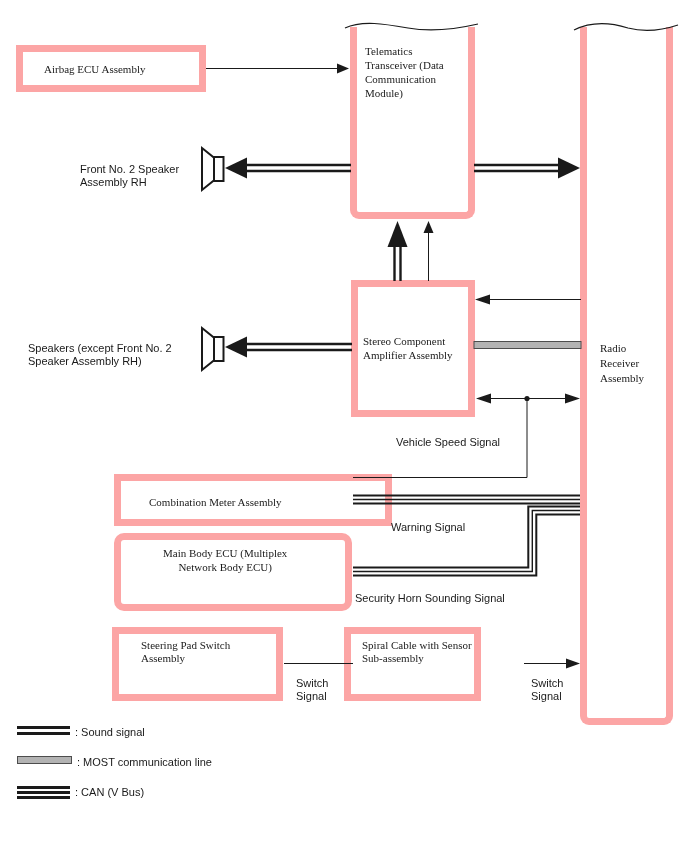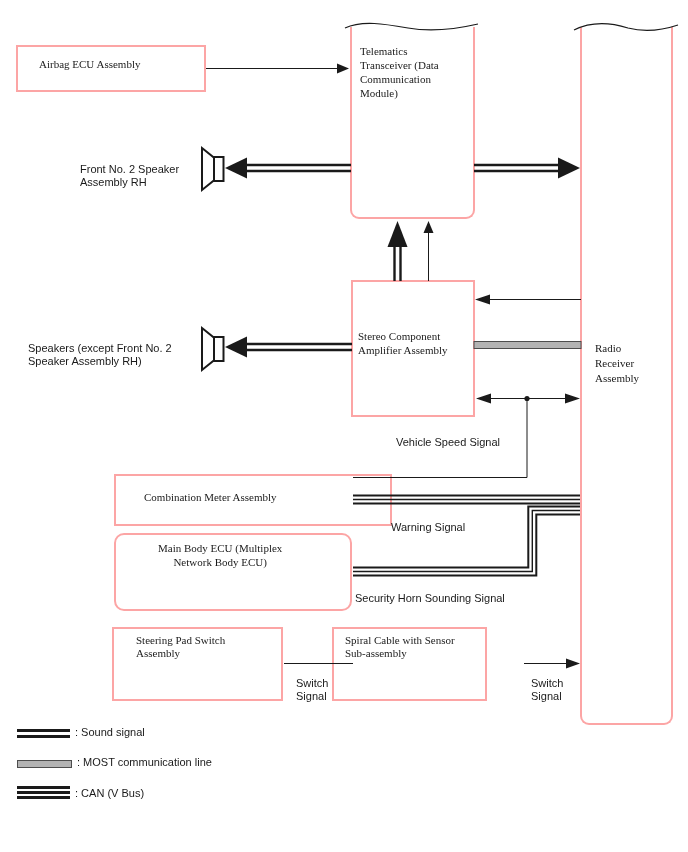--- a/index.html
+++ b/index.html
@@ -2,32 +2,32 @@
 <html><head>
 <meta charset="utf-8">
 <style>
   html,body{margin:0;padding:0;background:#fff;}
   .canvas{
     position:relative;width:688px;height:852px;background:#ffffff;
     font-family:"Liberation Sans", sans-serif;font-size:11px;color:#1a1a1a;
     overflow:hidden;
   }
   .box{
-    position:absolute;box-sizing:border-box;border:2px solid #fca5a5;background:#ffffff;
+    position:absolute;box-sizing:border-box;border:7px solid #fca5a5;background:#ffffff;
   }
   .box.torn{border-top:none;border-radius:0 0 9px 9px;}
   .box.round{border-radius:10px;text-align:center;}
   .bl{
     position:absolute;white-space:pre-line;line-height:13px;color:#1a1a1a;font-family:Liberation Serif, serif;
   }
   .lbl{
     position:absolute;white-space:pre-line;line-height:13px;color:#1a1a1a;margin-top:12px;
   }
   .svglayer{position:absolute;left:0;top:0;pointer-events:none;}
-  .legend-row{position:absolute;left:17px;display:flex;align-items:flex-end;}
+  .legend-row{position:absolute;left:17px;display:flex;align-items:flex-start;}
   .legend-sample{width:53px;flex:0 0 53px;}
   .legend-sample.sound{height:9px;background:linear-gradient(to bottom,#1a1a1a 0 3px,#ffffff 3px 6px,#1a1a1a 6px 9px);}
   .legend-sample.most{height:6px;background:#b3b3b3;border:1px solid #4d4d4d;}
   .legend-sample.can{height:13px;background:linear-gradient(to bottom,#1a1a1a 0 3px,#ffffff 3px 5px,#1a1a1a 5px 8px,#ffffff 8px 10px,#1a1a1a 10px 13px);}
   .legend-label{margin-left:5px;}
 </style>
 </head>
 <body>
 
 <div class="canvas">
@@ -61,21 +61,21 @@
   <div class="box round" style="left:114px;top:533px;width:238px;height:78px">
     <div class="bl" style="left:42px;top:6px;line-height:14px">Main Body ECU (Multiplex
 Network Body ECU)</div>
   </div>
 
   <div class="box" style="left:112px;top:627px;width:171px;height:74px">
     <div class="bl" style="left:22px;top:5px">Steering Pad Switch
 Assembly</div>
   </div>
 
-  <div class="box" style="left:332px;top:627px;width:155px;height:74px">
+  <div class="box" style="left:344px;top:627px;width:137px;height:74px">
     <div class="bl" style="left:11px;top:5px">Spiral Cable with Sensor
 Sub-assembly</div>
   </div>
 
   <div class="lbl" style="left:80px;top:151px">Front No. 2 Speaker
 Assembly RH</div>
   <div class="lbl" style="left:28px;top:330px">Speakers (except Front No. 2
 Speaker Assembly RH)</div>
   <div class="lbl" style="left:396px;top:424px">Vehicle Speed Signal</div>
   <div class="lbl" style="left:391px;top:509px">Warning Signal</div>

